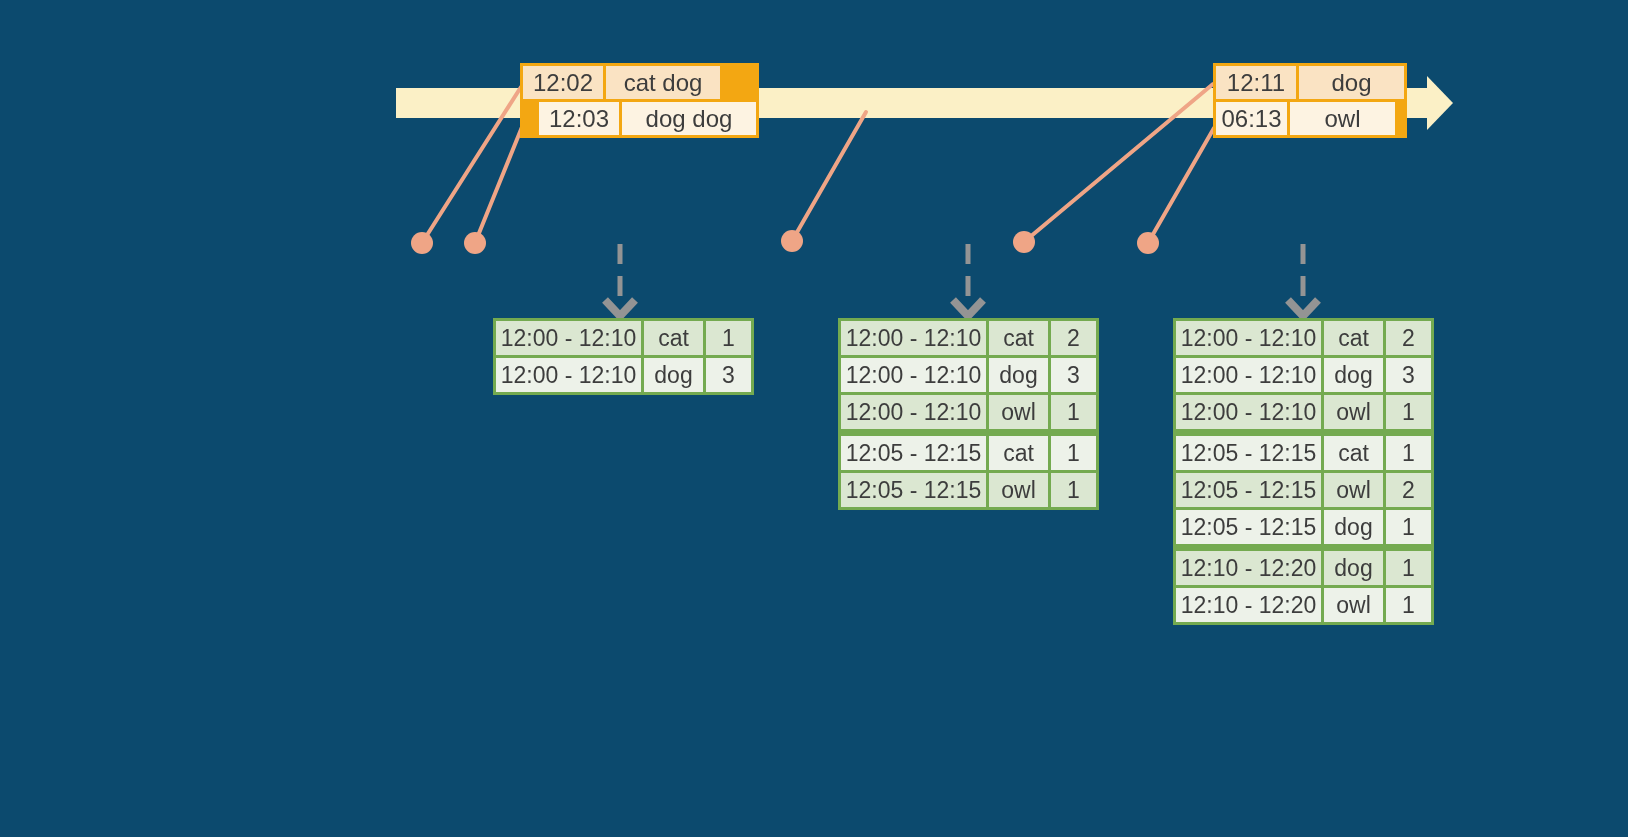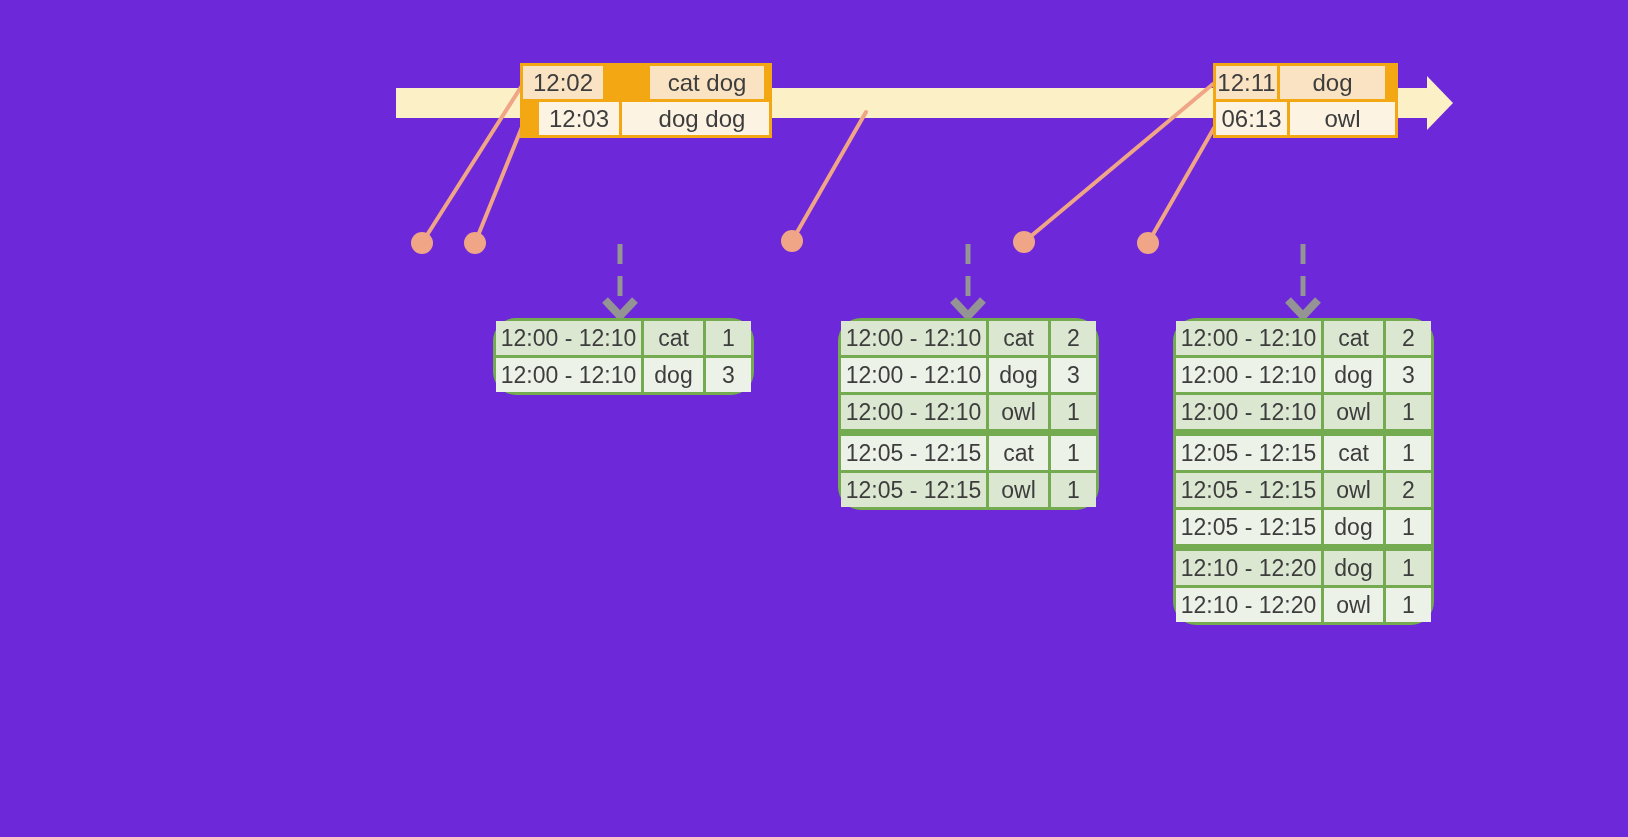--- a/index.html
+++ b/index.html
@@ -1,26 +1,26 @@
 <!DOCTYPE html>
 <html style="--eborder: #F3A712; --edark: #FAE3C3; --elight: #FDF3E2; --rborder: #74AA50; --rdark: #DBE7D1; --rlight: #EDF2E9; --text: #3D3D3D;"><head>
 <meta charset="utf-8">
 <style>
   * { margin:0; padding:0; box-sizing:content-box; }
   html,body { background:#000; }
   #canvas {
-    position:relative; width:1628px; height:837px; background:#6d28d9;
+    position:relative; width:1628px; height:837px; background:#0c4a6e;
     overflow:hidden; font-family:"Liberation Sans", sans-serif;
   }
   #overlay { position:absolute; left:0; top:0; pointer-events:none; }
   .bar { position:absolute; }
   .head { position:absolute; width:0; height:0; border-style:solid; border-color:transparent; }
   .dtable { position:absolute; display:flex; flex-direction:column; gap:3px; padding:3px; }
   .event-table  { background:var(--eborder); }
-  .result-table { background:var(--rborder);border-radius:23px; }
+  .result-table { background:var(--rborder); }
   .trow { display:flex; gap:3px; }
   .trow.group-start { margin-top:4px; }
   .tcell {
     display:flex; align-items:center; justify-content:center;
     color:var(--text); white-space:nowrap;
   }
   .event-table  .tcell { height:33px; font-size:24px; }
   .result-table .tcell { height:34px; font-size:23px; }
   .event-table  .dark  { background:var(--edark); }
   .event-table  .light { background:var(--elight); }
@@ -47,30 +47,30 @@
       <line x1="620" y1="244" x2="620" y2="301" stroke="#949494" stroke-width="5" stroke-dasharray="20 12"></line>
       <path d="M 605 300 L 620 316 L 635 300" fill="none" stroke="#949494" stroke-width="8"></path>
       <line x1="968" y1="244" x2="968" y2="301" stroke="#949494" stroke-width="5" stroke-dasharray="20 12"></line>
       <path d="M 953 300 L 968 316 L 983 300" fill="none" stroke="#949494" stroke-width="8"></path>
       <line x1="1303" y1="244" x2="1303" y2="301" stroke="#949494" stroke-width="5" stroke-dasharray="20 12"></line>
       <path d="M 1288 300 L 1303 316 L 1318 300" fill="none" stroke="#949494" stroke-width="8"></path>
     </svg>
   <div class="dtable event-table" style="left: 520px; top: 63px;">
       <div class="trow">
         <div class="tcell dark" style="width: 80px;">12:02</div>
-        <div class="tcell dark" style="width: 114px; margin-left: 44px;">cat dog</div>
+        <div class="tcell dark" style="width: 114px;">cat dog</div>
       </div>
       <div class="trow">
         <div class="tcell light" style="width: 80px; margin-left: 16px;">12:03</div>
-        <div class="tcell light" style="width: 134px; padding-left: 13px;">dog dog</div>
+        <div class="tcell light" style="width: 134px;">dog dog</div>
       </div>
     </div>
   <div class="dtable event-table" style="left: 1213px; top: 63px;">
       <div class="trow">
-        <div class="tcell dark" style="width: 61px;">12:11</div>
+        <div class="tcell dark" style="width: 80px;">12:11</div>
         <div class="tcell dark" style="width: 105px;">dog</div>
       </div>
       <div class="trow">
         <div class="tcell light" style="width: 71px;">06:13</div>
         <div class="tcell light" style="width: 105px;">owl</div>
       </div>
     </div>
   <div class="dtable result-table" style="left: 493px; top: 318px;">
       <div class="trow">
         <div class="tcell dark" style="width: 145px;">12:00 - 12:10</div>

